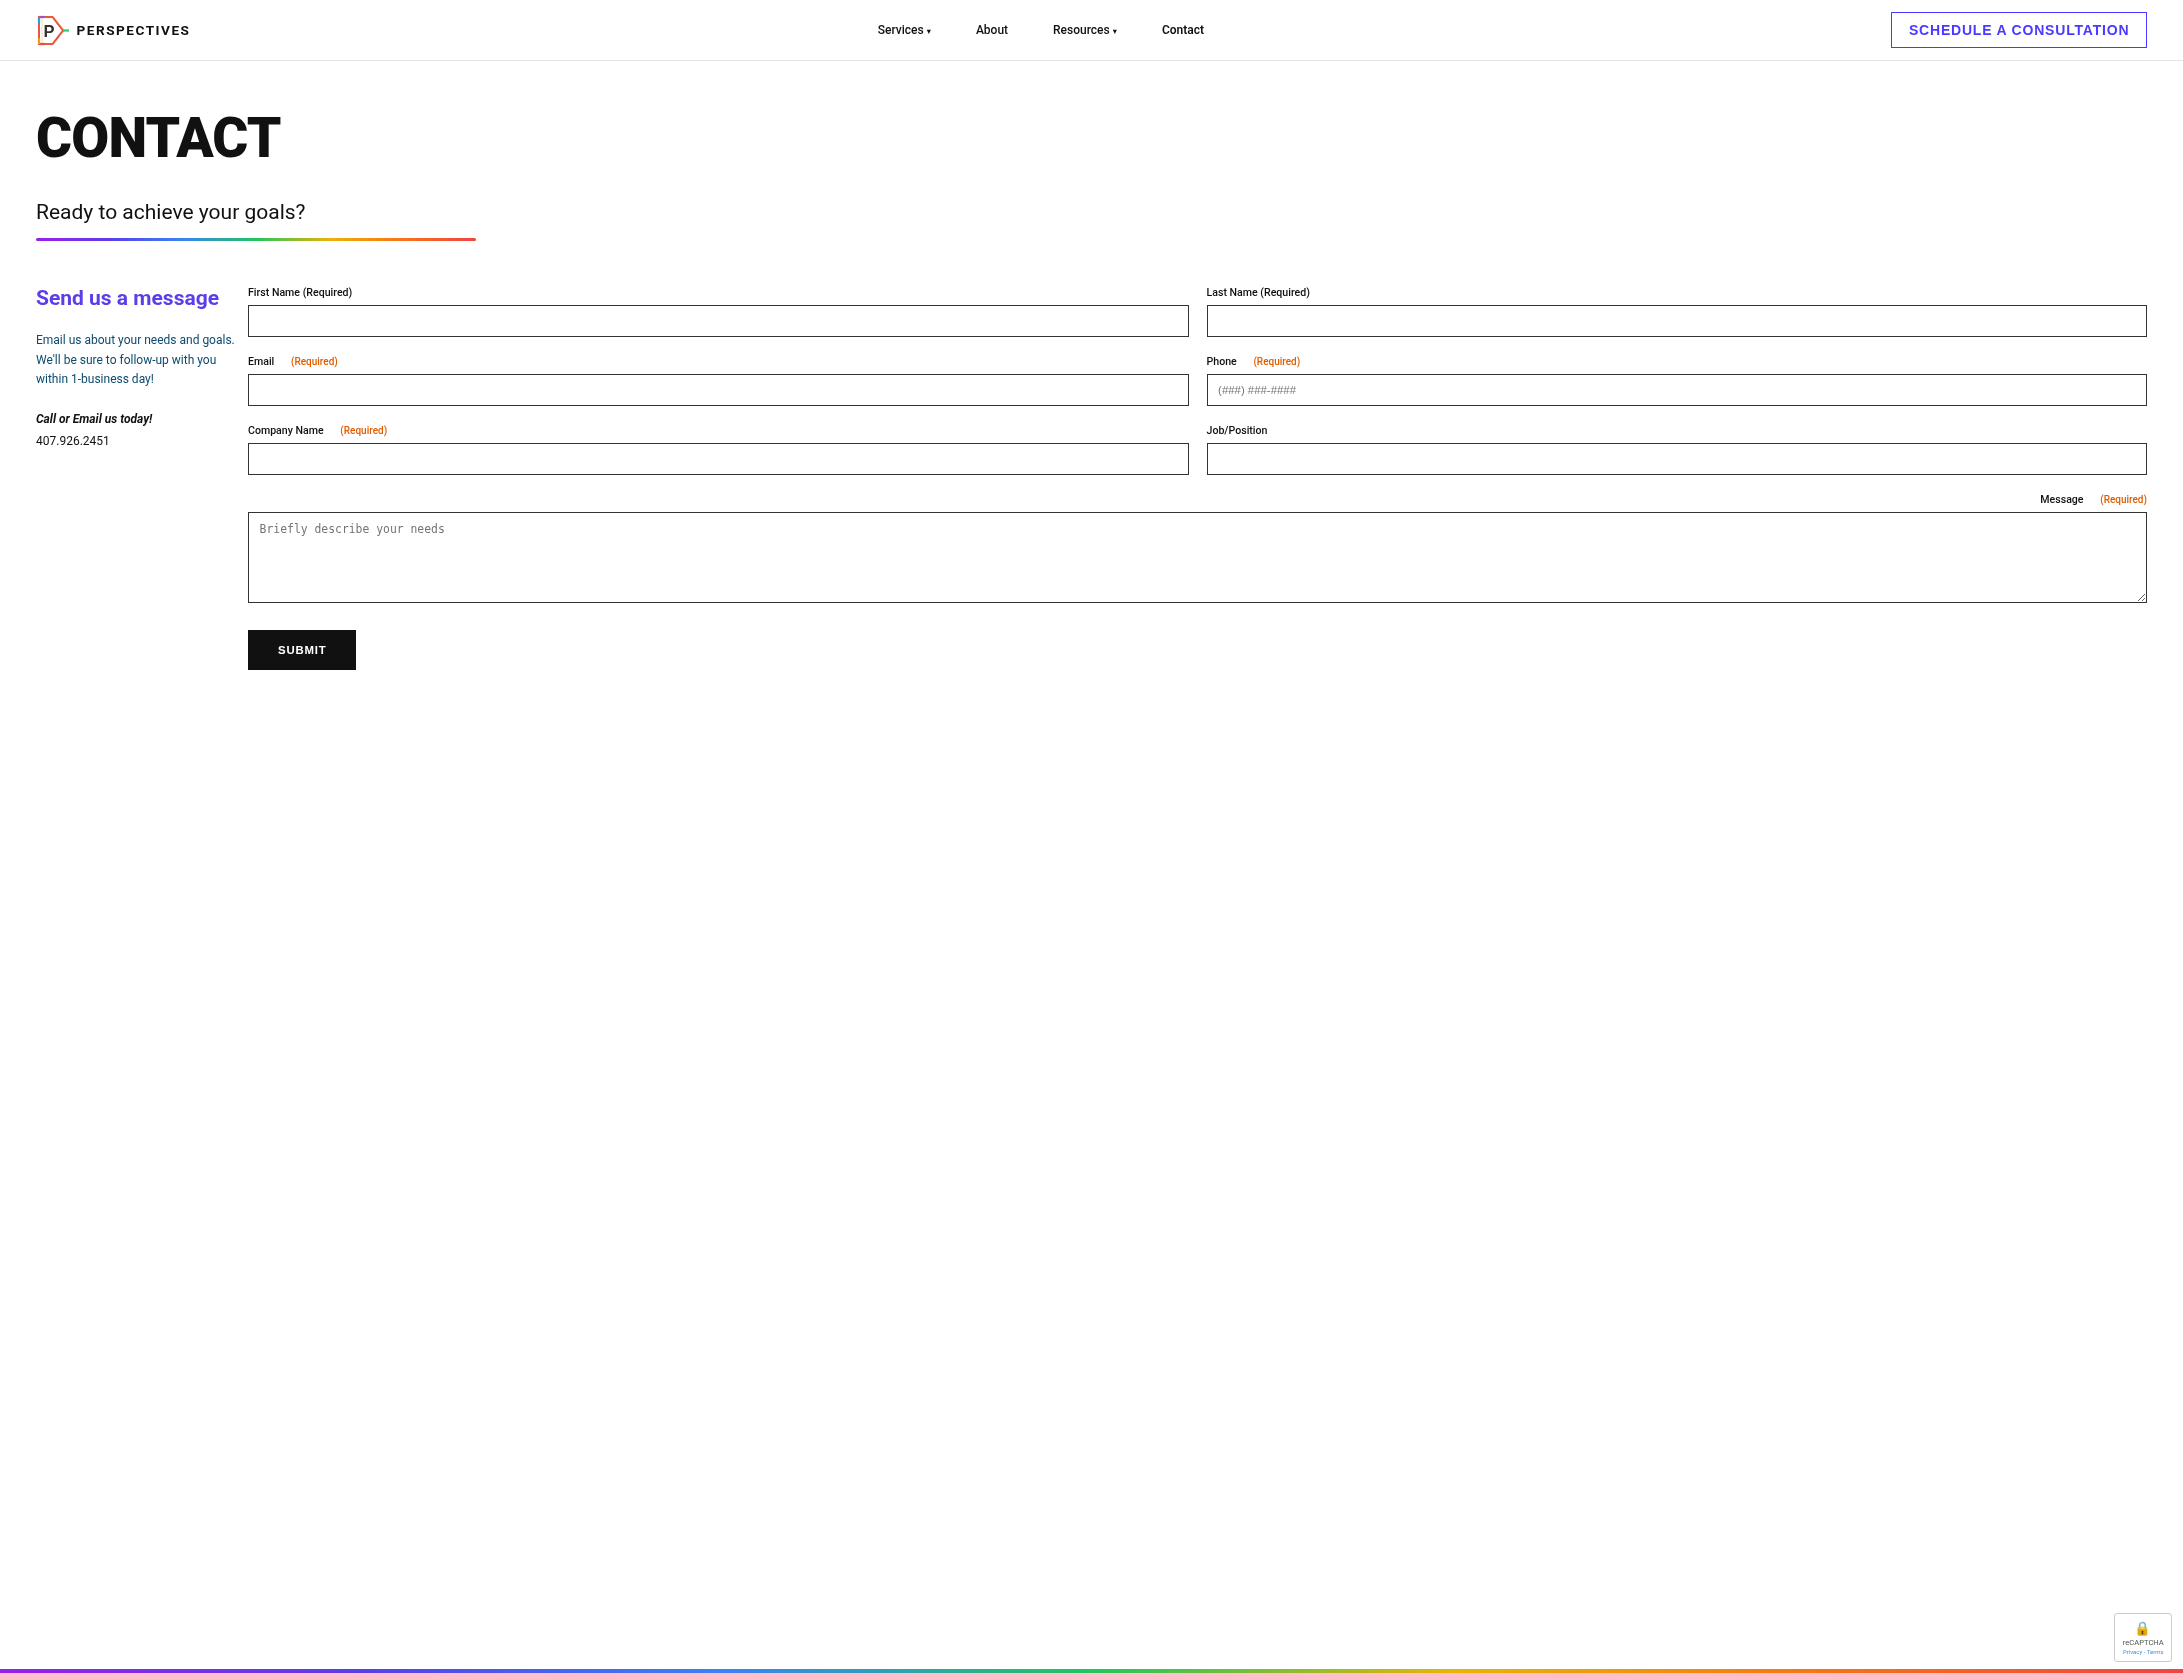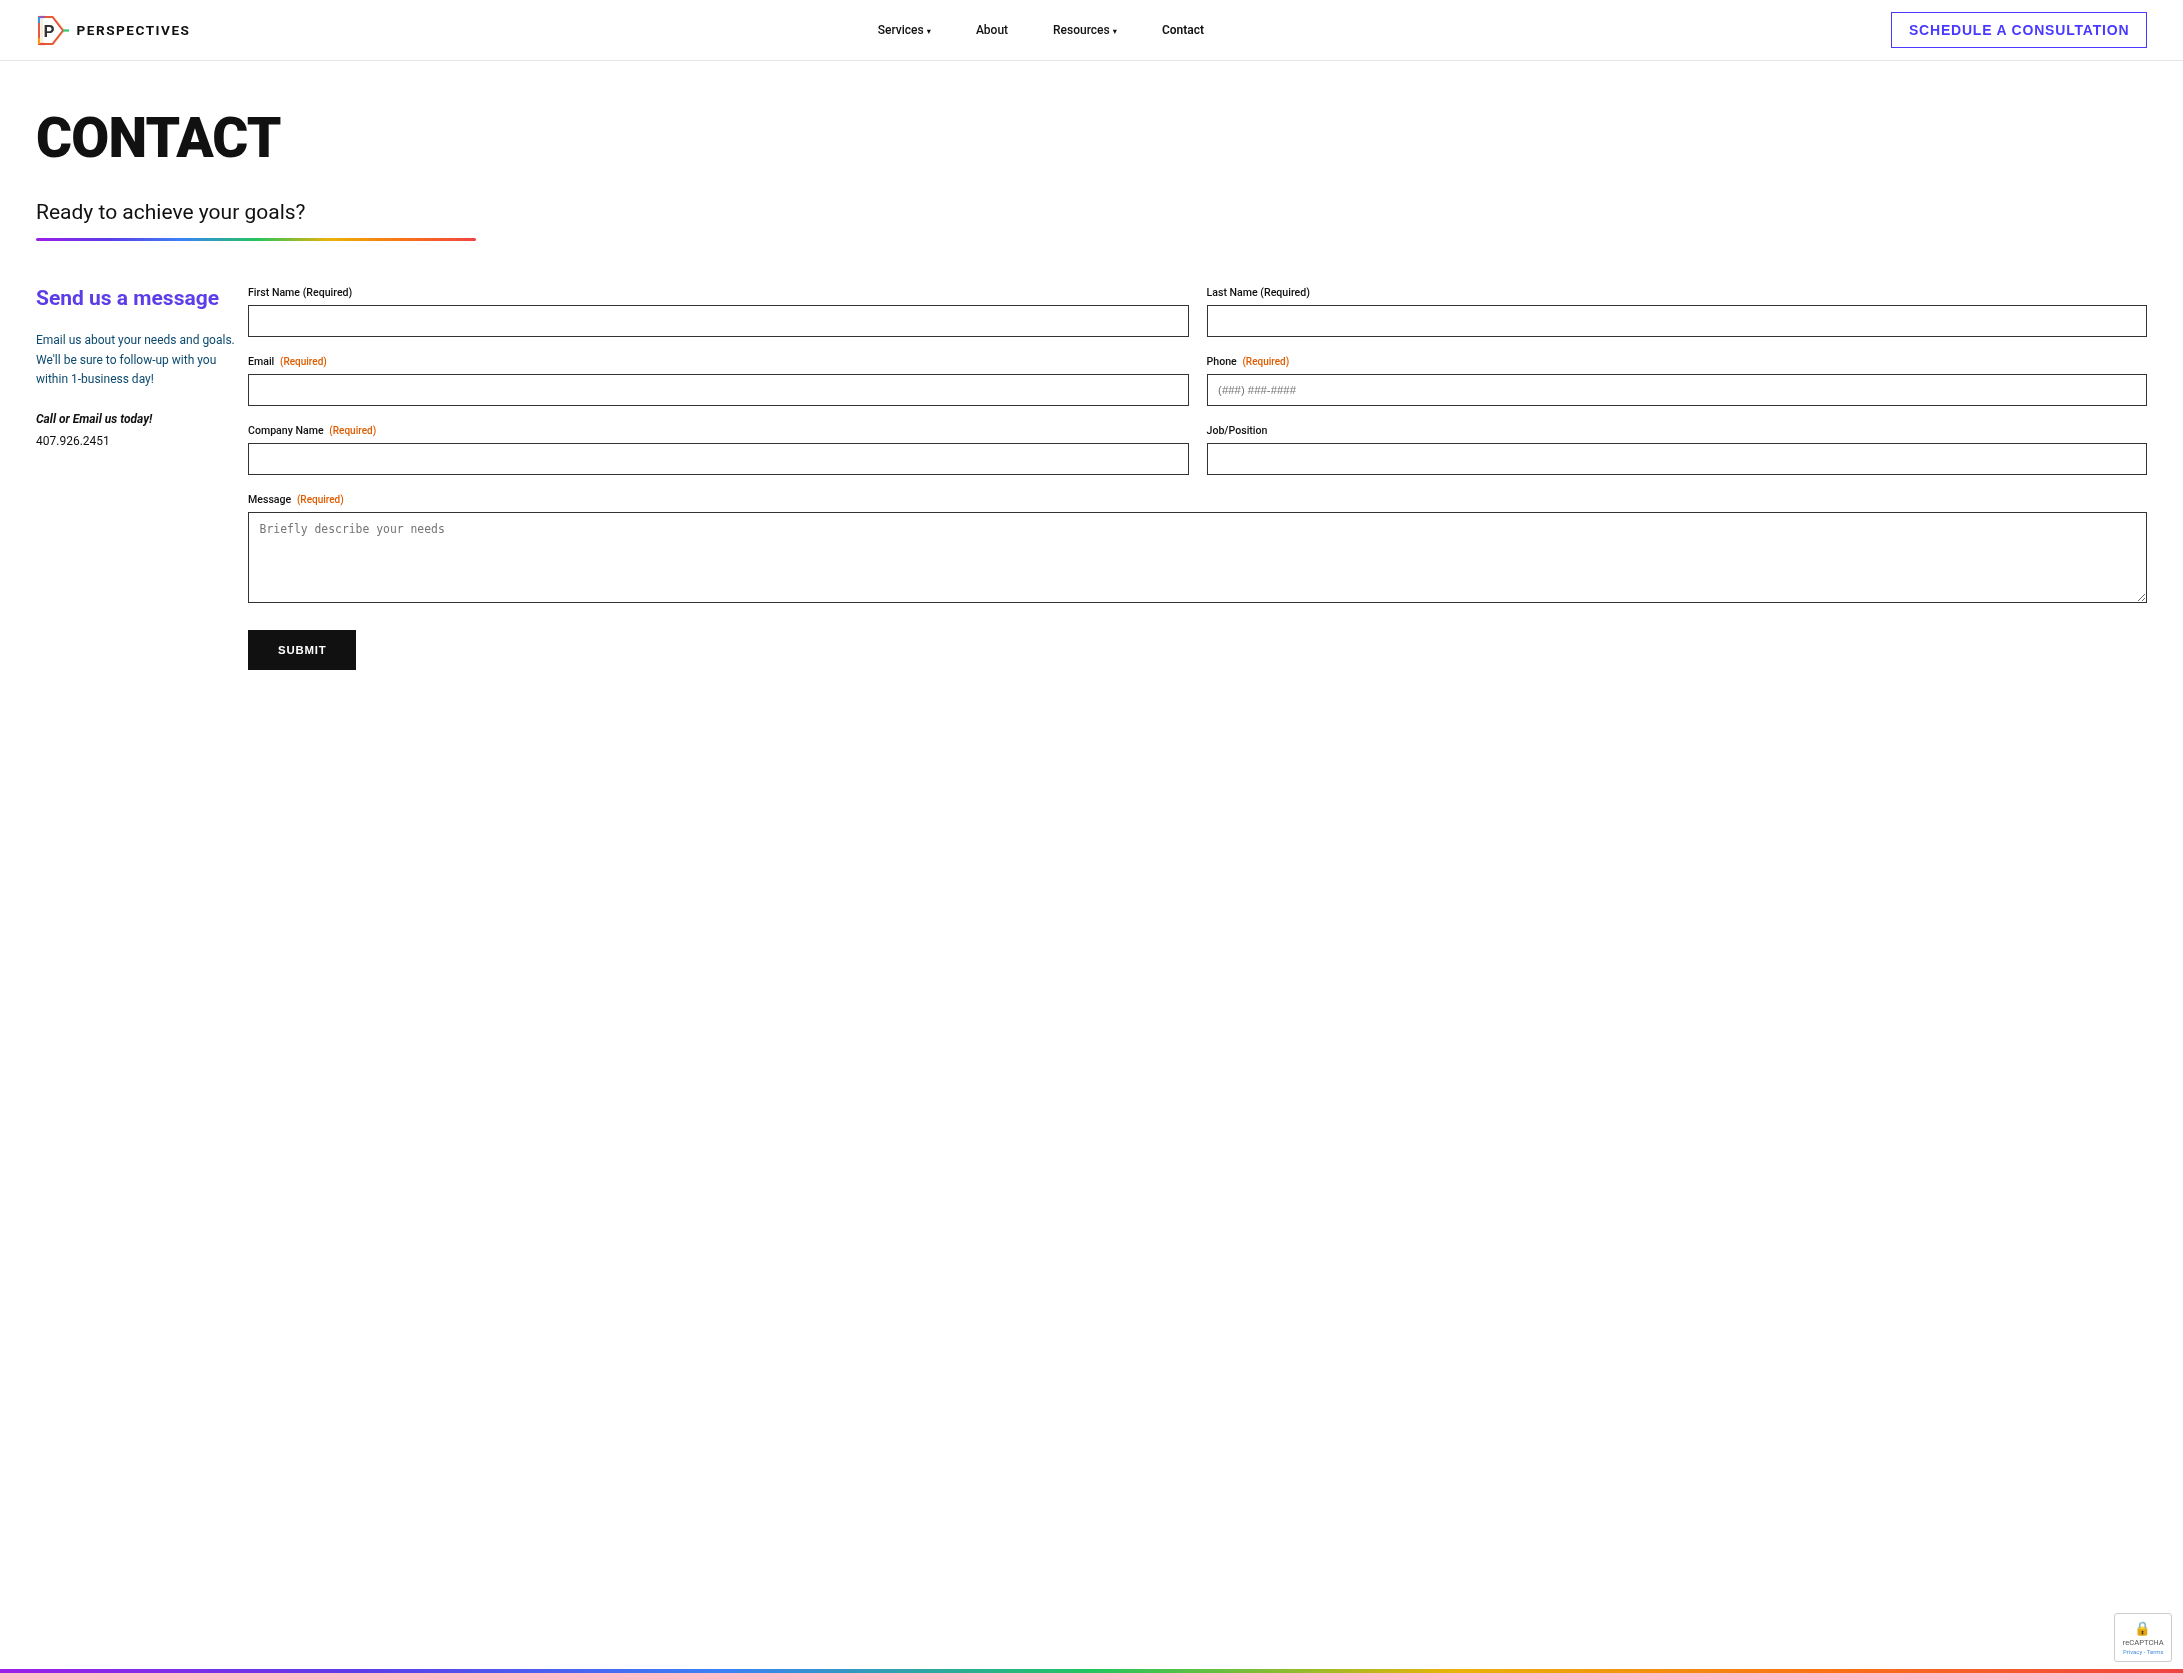--- a/index.html
+++ b/index.html
@@ -136,21 +136,21 @@
     .form-group label {
       font-size: 10.6px;
       font-weight: 500;
       color: #111;
       margin-bottom: 6px;
     }
 
     .form-group label .required {
       color: #e05c00;
       font-size: 10px;
-      margin-left: 3px;
+      margin-left: 14px;
     }
 
     .form-group input, .form-group textarea {
       border: 1.1px solid #333;
       padding: 9px 10.6px;
       font-size: 11.4px;
       outline: none;
       width: 100%;
       background: #fff;
       color: #555;
@@ -302,21 +302,21 @@
           </label>
           <input type="text" style="">
         </div>
         <div class="form-group">
           <label>Job/Position</label>
           <input type="text" style="">
         </div>
       </div>
 
       <div class="form-row">
-        <div class="form-group" style="flex: 1;">
+        <div class="form-group" style="flex: 1; align-items: flex-end;">
           <label>
             <span>Message</span>
             <span class="required">(Required)</span>
           </label>
           <textarea style="min-height: 91px;" placeholder="Briefly describe your needs"></textarea>
         </div>
       </div>
 
       <button class="submit-btn">SUBMIT</button>
 

